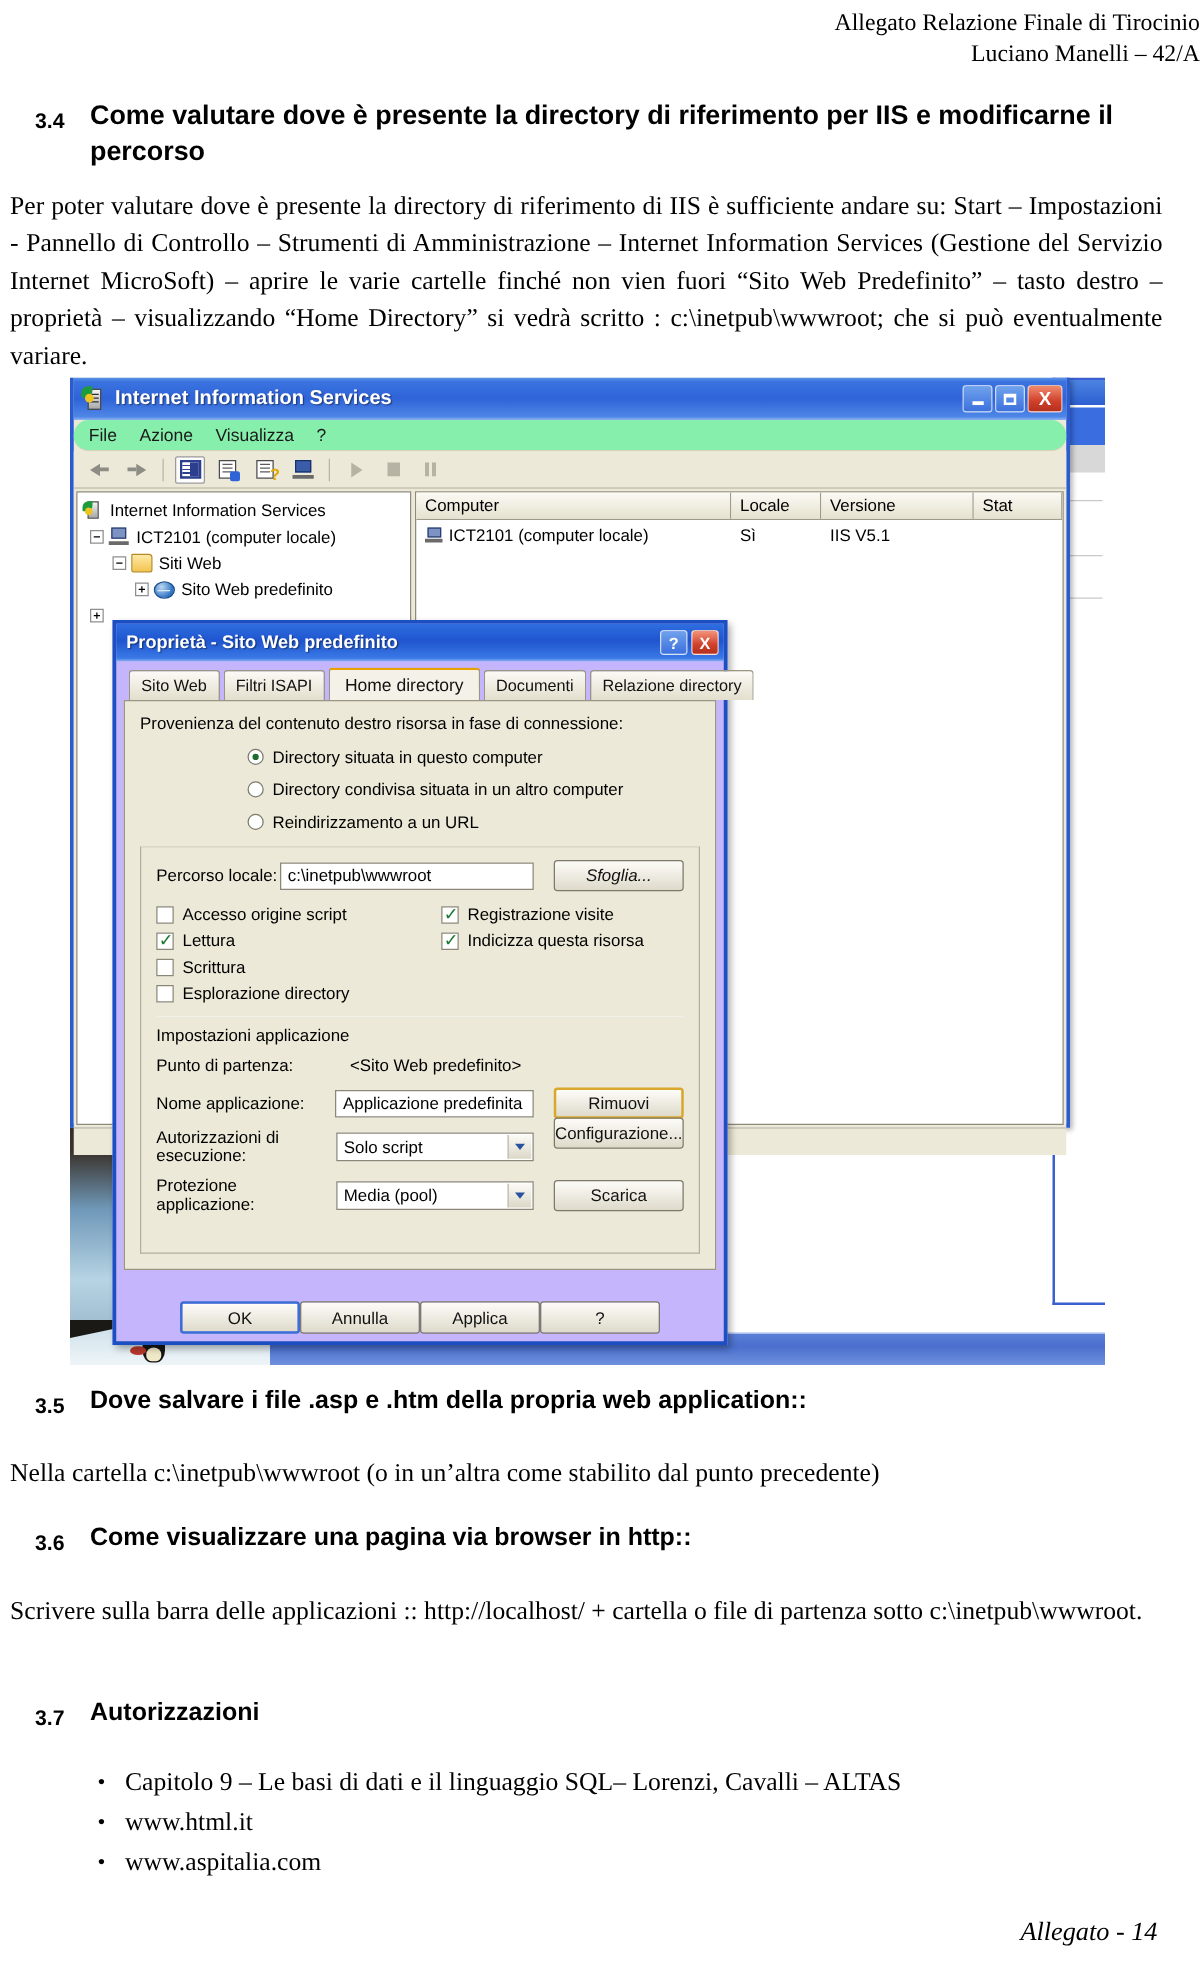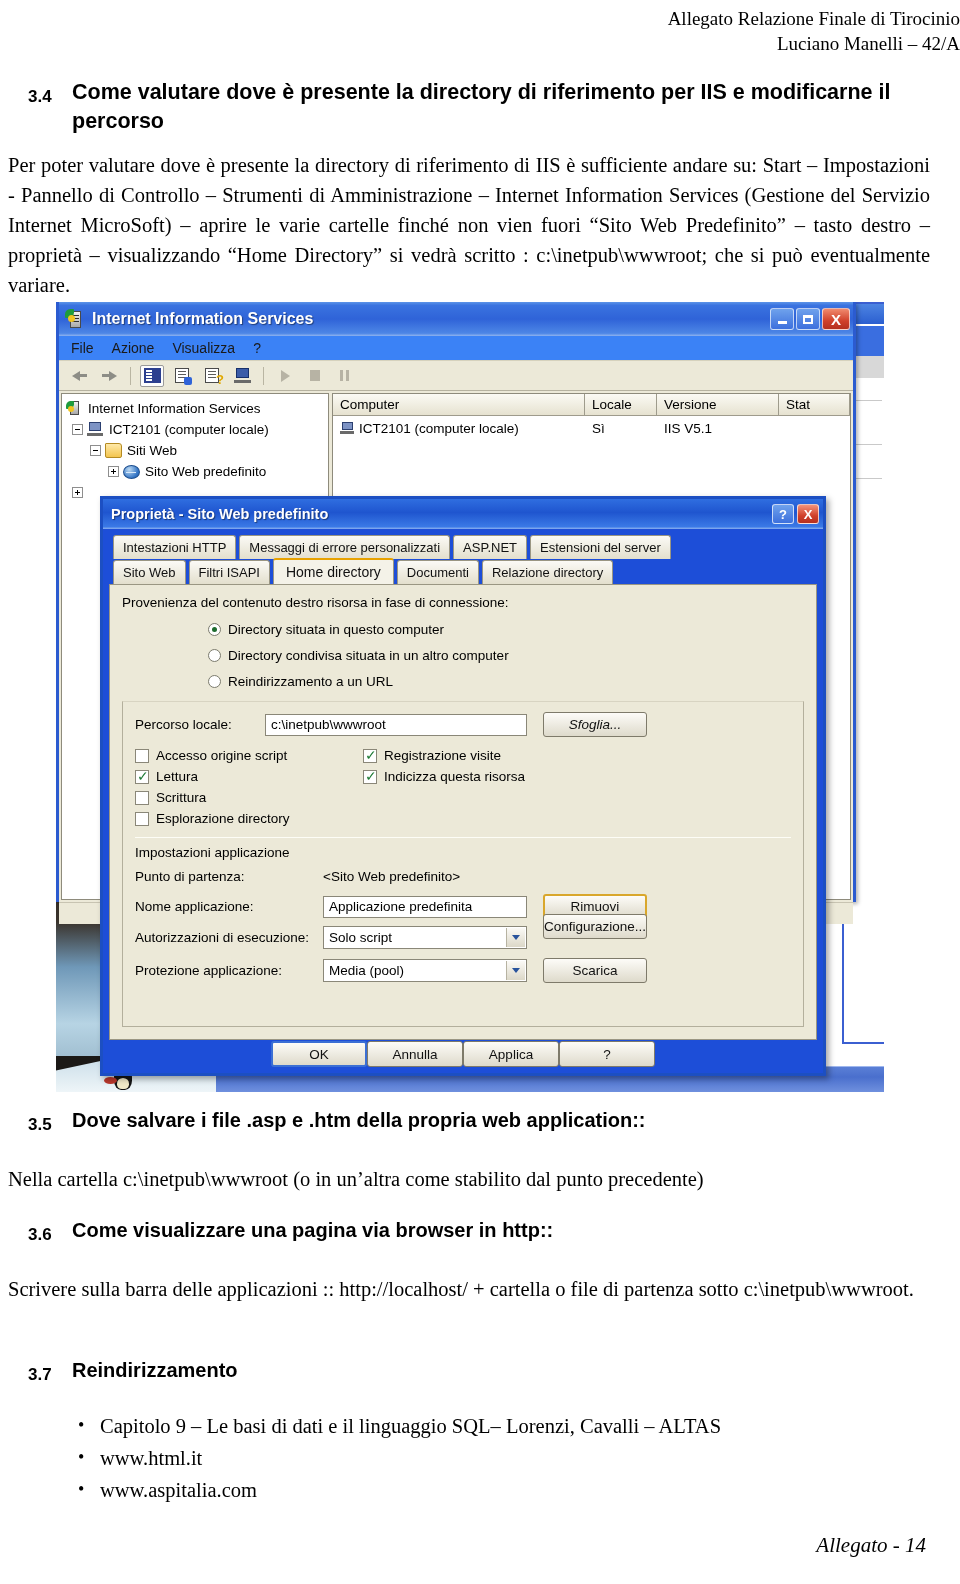--- a/index.html
+++ b/index.html
@@ -221,26 +221,27 @@
     background: linear-gradient(#6fa2ec, #3d70dd);
   }
   .winbtn.close {
     background: linear-gradient(#f08a6e, #d0402a 60%, #b4301f);
     width: 28px; font-size: 15px;
   }
   .winbtn .bar { width: 9px; height: 3px; background: #fff; margin-top: 7px; }
   .winbtn .sq { width: 10px; height: 9px; border: 2px solid #fff; border-top-width: 3px; }
 
   .iis-menubar {
-    height: 25px; background: #3b82f6;
+    height: 25px; background: #86efac;
     display: flex; align-items: center;
     padding-left: 12px; gap: 18px;
     font-family: "Liberation Sans", sans-serif; font-size: 14px;
     color: #1a1a1a;
     border-bottom: 1px solid #d6d2bd;
+    border-radius: 12px;
   }
   .iis-toolbar {
     height: 30px; background: #ece9d8;
     display: flex; align-items: center; padding-left: 8px; gap: 6px;
     border-bottom: 1px solid #b6b2a0;
   }
   .tb-ico {
     width: 24px; height: 22px;
     display: flex; align-items: center; justify-content: center;
     position: relative;
@@ -312,23 +313,23 @@
   .c-ver { width: 122px; }
   .c-stat { flex: 1; }
   .row-pc { width: 15px; height: 13px; position: relative; margin-right: 4px; flex: 0 0 15px; }
   .row-pc .mon { position:absolute; left:2px; top:0; width:11px;height:8px; background:#7d93c4; border:1px solid #2b3f70; }
   .row-pc .base { position:absolute; left:0; bottom:1px; width:14px;height:3px; background:#6a6a6a; }
 
   .iis-status { height: 22px; background: #ece9d8; border-top: 1px solid #c8c4b2; }
 
   
   .dlg {
-    position: absolute; left: 44px; top: 194px;
-    width: 726px; height: 580px;
-    background: #1d4ed8;
+    position: absolute; left: 34px; top: 194px;
+    width: 492px; height: 580px;
+    background: #c4b5fd;
     border: 3px solid #1c4fc2;
     box-shadow: 3px 3px 6px rgba(0,0,0,.35);
   }
   .dlg-title {
     height: 30px;
     background: linear-gradient(#2f6ee0 0%, #1f55cf 45%, #3a79e6 92%, #8bb0f0 100%);
     display: flex; align-items: center; padding: 0 4px 0 8px;
   }
   .dlg-title .dt-txt {
     flex: 1; color: #fff; font-weight: bold; font-size: 14.5px;
@@ -640,26 +641,20 @@
 
   <div class="dlg">
 
     <div class="dlg-title">
       <div class="dt-txt">Proprietà - Sito Web predefinito</div>
       <div class="dbtn">?</div>
       <div class="dbtn close">X</div>
     </div>
 
     <div class="tabstrip">
-      <div class="tabrow">
-        <div class="tab">Intestazioni HTTP</div>
-        <div class="tab">Messaggi di errore personalizzati</div>
-        <div class="tab">ASP.NET</div>
-        <div class="tab">Estensioni del server</div>
-      </div>
       <div class="tabrow row2">
         <div class="tab">Sito Web</div>
         <div class="tab">Filtri ISAPI</div>
         <div class="tab active">Home directory</div>
         <div class="tab">Documenti</div>
         <div class="tab">Relazione directory</div>
       </div>
     </div>
 
     <div class="dlg-pane">
@@ -774,21 +769,21 @@
 <div class="para nojust" style="position:absolute; left:0; right:0; top:1164px;">Nella cartella c:\inetpub\wwwroot (o in un’altra come stabilito dal punto precedente)</div>
 
 <div class="heading small" style="position:absolute; left:0; right:0; top:1216px;">
   <div class="num">3.6</div>
   <div class="txt">Come visualizzare una pagina via browser in http::</div>
 </div>
 <div class="para" style="position:absolute; left:0; right:0; top:1274px;">Scrivere sulla barra delle applicazioni :: http://localhost/ + cartella o file di partenza sotto c:\inetpub\wwwroot.</div>
 
 <div class="heading small" style="position:absolute; left:0; right:0; top:1356px;">
   <div class="num">3.7</div>
-  <div class="txt">Reindirizzamento</div>
+  <div class="txt">Autorizzazioni</div>
 </div>
 
 <ul class="bullets" style="position:absolute; left:0; right:0; top:1410px;">
   <li>Capitolo 9 – Le basi di dati e il linguaggio SQL– Lorenzi, Cavalli – ALTAS</li>
   <li>www.html.it</li>
   <li>www.aspitalia.com</li>
 </ul>
 
 <div class="footer">Allegato - 14</div>
 

